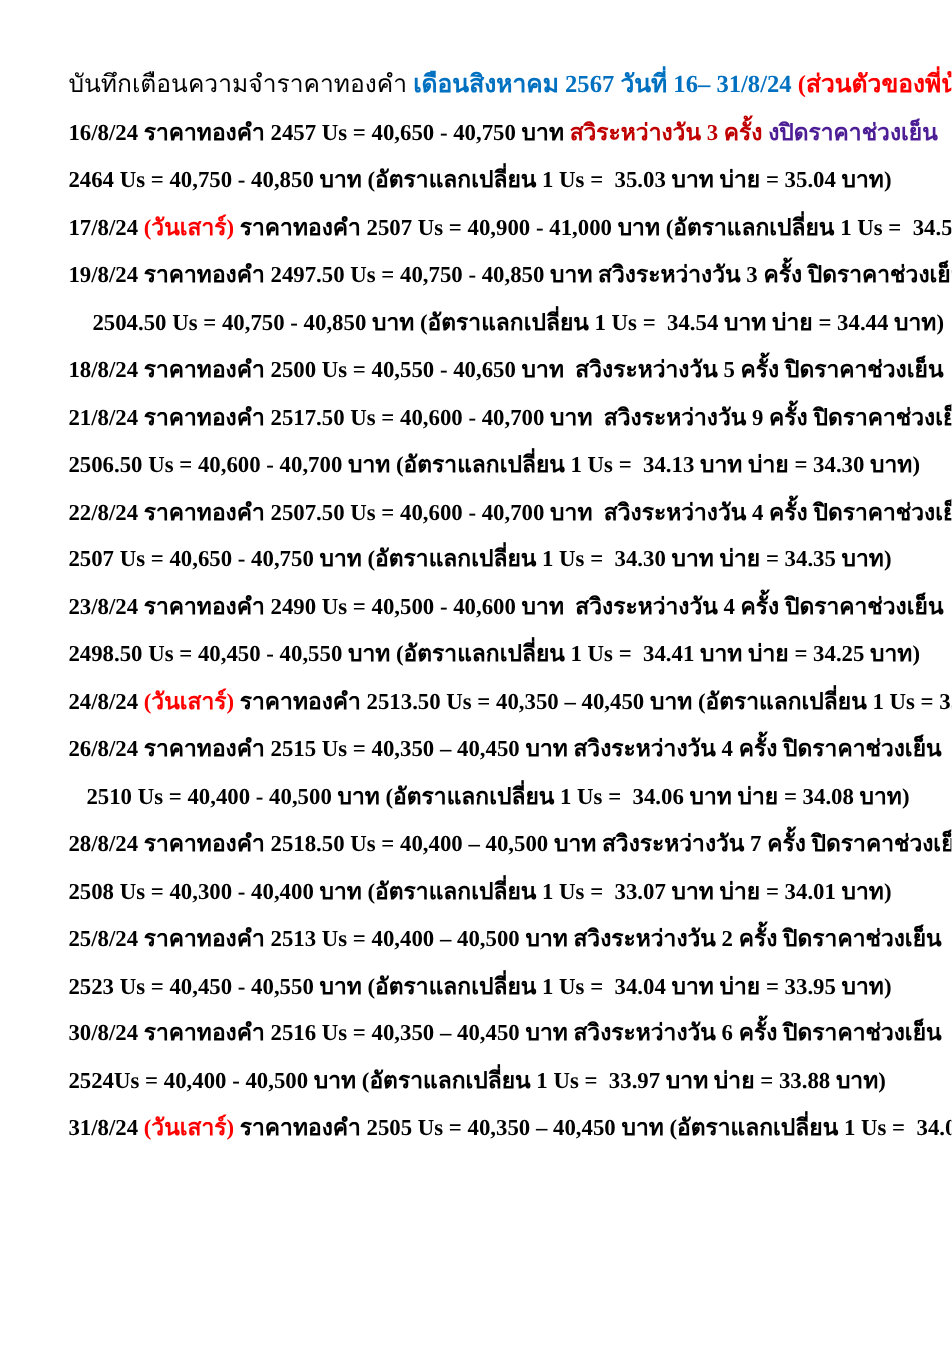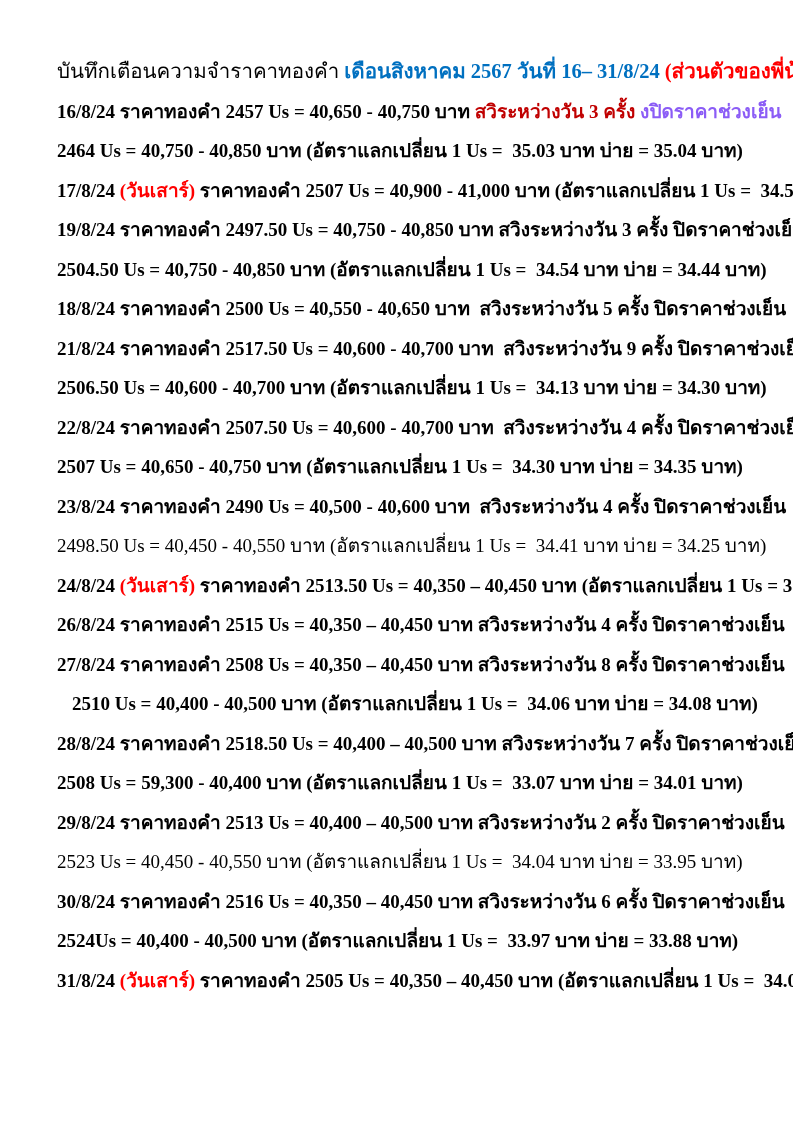--- a/index.html
+++ b/index.html
@@ -31,36 +31,35 @@
   }
   .doc-line span {
     white-space: pre;
   }
 </style>
 </head>
 <body>
 
 <main class="page">
     <p class="doc-line title-line"><span style="color: rgb(0, 0, 0); font-weight: normal;">บันทึกเตือนความจำราคาทองคำ </span><span style="color: rgb(0, 112, 192); font-weight: bold;">เดือนสิงหาคม 2567 วันที่ 16– 31/8/24 </span><span style="color: rgb(255, 0, 0); font-weight: bold;">(ส่วนตัวของพี่น้องรี)</span></p>
-    <p class="doc-line"><span style="color: rgb(0, 0, 0); font-weight: bold;">16/8/24 ราคาทองคำ 2457 Us = 40,650 - 40,750 บาท </span><span style="color: rgb(192, 0, 0); font-weight: bold;">สวิระหว่างวัน 3 ครั้ง</span><span style="color: #8b5cf6; font-weight: bold;"> งปิดราคาช่วงเย็น</span></p>
+    <p class="doc-line"><span style="color: rgb(0, 0, 0); font-weight: bold;">16/8/24 ราคาทองคำ 2457 Us = 40,650 - 40,750 บาท </span><span style="color: rgb(192, 0, 0); font-weight: bold;">สวิระหว่างวัน 3 ครั้ง</span><span style="color: #4c1d95; font-weight: bold;"> งปิดราคาช่วงเย็น</span></p>
     <p class="doc-line"><span style="color: rgb(0, 0, 0); font-weight: bold; text-align: right;">2464 Us = 40,750 - 40,850 บาท (อัตราแลกเปลี่ยน 1 Us =  35.03 บาท บ่าย = 35.04 บาท)</span></p>
     <p class="doc-line"><span style="color: rgb(0, 0, 0); font-weight: bold;">17/8/24 </span><span style="color: rgb(255, 0, 0); font-weight: bold;">(วันเสาร์)</span><span style="color: rgb(0, 0, 0); font-weight: bold;"> ราคาทองคำ 2507 Us = 40,900 - 41,000 บาท (อัตราแลกเปลี่ยน 1 Us =  34.59 บาท)</span></p>
     <p class="doc-line"><span style="color: rgb(0, 0, 0); font-weight: bold;">19/8/24 ราคาทองคำ 2497.50 Us = 40,750 - 40,850 บาท สวิงระหว่างวัน 3 ครั้ง ปิดราคาช่วงเย็น</span></p>
-    <p class="doc-line"><span style="color: rgb(0, 0, 0); font-weight: bold;">2504.50 Us = 40,750 - 40,850 บาท (อัตราแลกเปลี่ยน 1 Us =  34.54 บาท บ่าย = 34.44 บาท)</span></p>
+    <p class="doc-line"><span style="color: rgb(0, 0, 0); font-weight: bold; margin-left: 20px;">2504.50 Us = 40,750 - 40,850 บาท (อัตราแลกเปลี่ยน 1 Us =  34.54 บาท บ่าย = 34.44 บาท)</span></p>
     <p class="doc-line"><span style="color: rgb(0, 0, 0); font-weight: bold;">18/8/24 ราคาทองคำ 2500 Us = 40,550 - 40,650 บาท  สวิงระหว่างวัน 5 ครั้ง ปิดราคาช่วงเย็น</span></p>
     <p class="doc-line"><span style="color: rgb(0, 0, 0); font-weight: bold;">21/8/24 ราคาทองคำ 2517.50 Us = 40,600 - 40,700 บาท  สวิงระหว่างวัน 9 ครั้ง ปิดราคาช่วงเย็น</span></p>
     <p class="doc-line"><span style="color: rgb(0, 0, 0); font-weight: bold;">2506.50 Us = 40,600 - 40,700 บาท (อัตราแลกเปลี่ยน 1 Us =  34.13 บาท บ่าย = 34.30 บาท)</span></p>
     <p class="doc-line"><span style="color: rgb(0, 0, 0); font-weight: bold;">22/8/24 ราคาทองคำ 2507.50 Us = 40,600 - 40,700 บาท  สวิงระหว่างวัน 4 ครั้ง ปิดราคาช่วงเย็น</span></p>
     <p class="doc-line"><span style="color: rgb(0, 0, 0); font-weight: bold; text-align: center;">2507 Us = 40,650 - 40,750 บาท (อัตราแลกเปลี่ยน 1 Us =  34.30 บาท บ่าย = 34.35 บาท)</span></p>
     <p class="doc-line"><span style="color: rgb(0, 0, 0); font-weight: bold;">23/8/24 ราคาทองคำ 2490 Us = 40,500 - 40,600 บาท  สวิงระหว่างวัน 4 ครั้ง ปิดราคาช่วงเย็น</span></p>
-    <p class="doc-line"><span style="color: rgb(0, 0, 0); font-weight: normal;">2498.50 Us = 40,450 - 40,550 บาท (อัตราแลกเปลี่ยน 1 Us =  34.41 บาท บ่าย = 34.25 บาท)</span></p>
+    <p class="doc-line"><span style="color: rgb(0, 0, 0); font-weight: bold;">2498.50 Us = 40,450 - 40,550 บาท (อัตราแลกเปลี่ยน 1 Us =  34.41 บาท บ่าย = 34.25 บาท)</span></p>
     <p class="doc-line"><span style="color: rgb(0, 0, 0); font-weight: bold;">24/8/24 </span><span style="color: rgb(255, 0, 0); font-weight: bold;">(วันเสาร์)</span><span style="color: rgb(0, 0, 0); font-weight: bold;"> ราคาทองคำ 2513.50 Us = 40,350 – 40,450 บาท (อัตราแลกเปลี่ยน 1 Us = 33.95 บาท)</span></p>
     <p class="doc-line"><span style="color: rgb(0, 0, 0); font-weight: bold;">26/8/24 ราคาทองคำ 2515 Us = 40,350 – 40,450 บาท สวิงระหว่างวัน 4 ครั้ง ปิดราคาช่วงเย็น</span></p>
-    <p class="doc-line"><span style="color: rgb(0, 0, 0); font-weight: bold;">27/8/24 ราคาทองคำ 2508 Us = 40,350 – 40,450 บาท สวิงระหว่างวัน 8 ครั้ง ปิดราคาช่วงเย็น</span></p>
     <p class="doc-line"><span style="color: rgb(0, 0, 0); font-weight: bold; margin-left: 15px;">2510 Us = 40,400 - 40,500 บาท (อัตราแลกเปลี่ยน 1 Us =  34.06 บาท บ่าย = 34.08 บาท)</span></p>
     <p class="doc-line"><span style="color: rgb(0, 0, 0); font-weight: bold;">28/8/24 ราคาทองคำ 2518.50 Us = 40,400 – 40,500 บาท สวิงระหว่างวัน 7 ครั้ง ปิดราคาช่วงเย็น</span></p>
-    <p class="doc-line"><span style="color: rgb(0, 0, 0); font-weight: bold;">2508 Us = 59,300 - 40,400 บาท (อัตราแลกเปลี่ยน 1 Us =  33.07 บาท บ่าย = 34.01 บาท)</span></p>
-    <p class="doc-line"><span style="color: rgb(0, 0, 0); font-weight: bold;">29/8/24 ราคาทองคำ 2513 Us = 40,400 – 40,500 บาท สวิงระหว่างวัน 2 ครั้ง ปิดราคาช่วงเย็น</span></p>
-    <p class="doc-line"><span style="color: rgb(0, 0, 0); font-weight: normal;">2523 Us = 40,450 - 40,550 บาท (อัตราแลกเปลี่ยน 1 Us =  34.04 บาท บ่าย = 33.95 บาท)</span></p>
+    <p class="doc-line"><span style="color: rgb(0, 0, 0); font-weight: bold;">2508 Us = 40,300 - 40,400 บาท (อัตราแลกเปลี่ยน 1 Us =  33.07 บาท บ่าย = 34.01 บาท)</span></p>
+    <p class="doc-line"><span style="color: rgb(0, 0, 0); font-weight: bold;">25/8/24 ราคาทองคำ 2513 Us = 40,400 – 40,500 บาท สวิงระหว่างวัน 2 ครั้ง ปิดราคาช่วงเย็น</span></p>
+    <p class="doc-line"><span style="color: rgb(0, 0, 0); font-weight: bold;">2523 Us = 40,450 - 40,550 บาท (อัตราแลกเปลี่ยน 1 Us =  34.04 บาท บ่าย = 33.95 บาท)</span></p>
     <p class="doc-line"><span style="color: rgb(0, 0, 0); font-weight: bold;">30/8/24 ราคาทองคำ 2516 Us = 40,350 – 40,450 บาท สวิงระหว่างวัน 6 ครั้ง ปิดราคาช่วงเย็น</span></p>
     <p class="doc-line"><span style="color: rgb(0, 0, 0); font-weight: bold;">2524Us = 40,400 - 40,500 บาท (อัตราแลกเปลี่ยน 1 Us =  33.97 บาท บ่าย = 33.88 บาท)</span></p>
     <p class="doc-line"><span style="color: rgb(0, 0, 0); font-weight: bold; margin-top: 20px;">31/8/24 </span><span style="color: rgb(255, 0, 0); font-weight: bold;">(วันเสาร์)</span><span style="color: rgb(0, 0, 0); font-weight: bold;"> ราคาทองคำ 2505 Us = 40,350 – 40,450 บาท (อัตราแลกเปลี่ยน 1 Us =  34.09 บาท)</span></p>
   </main>
 
 </body></html>

